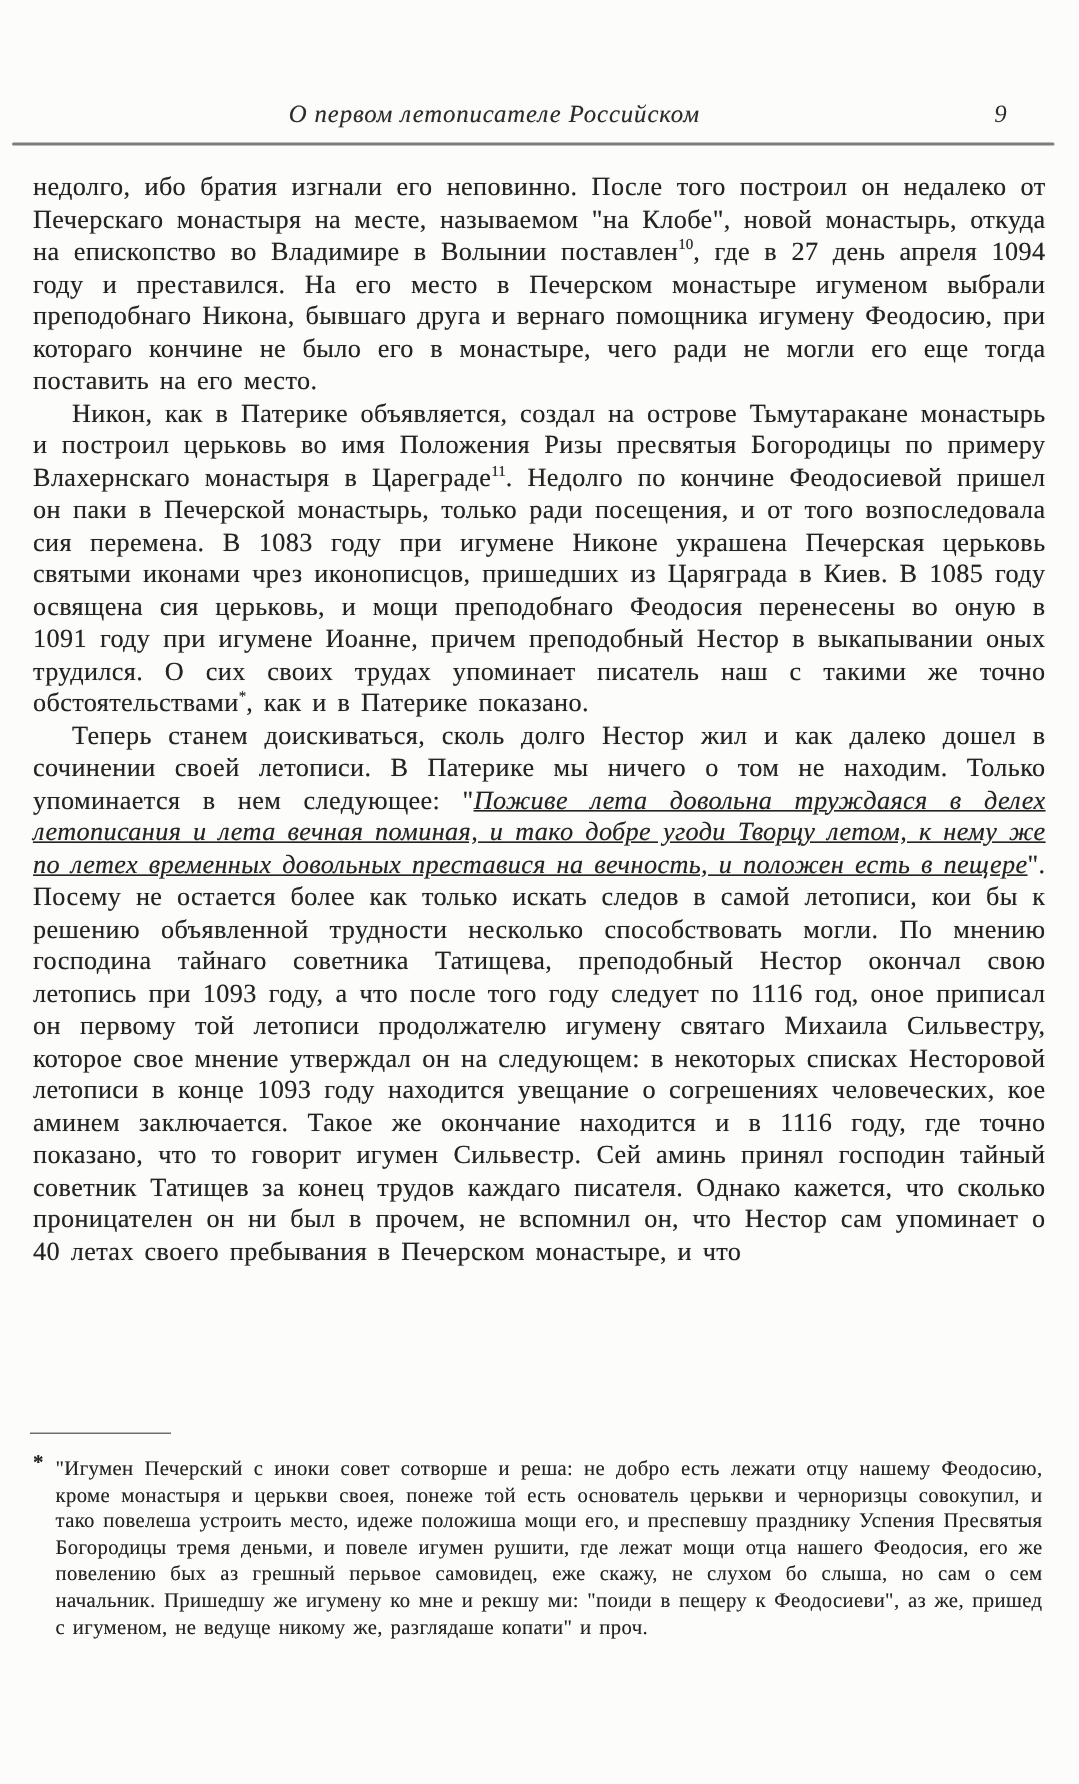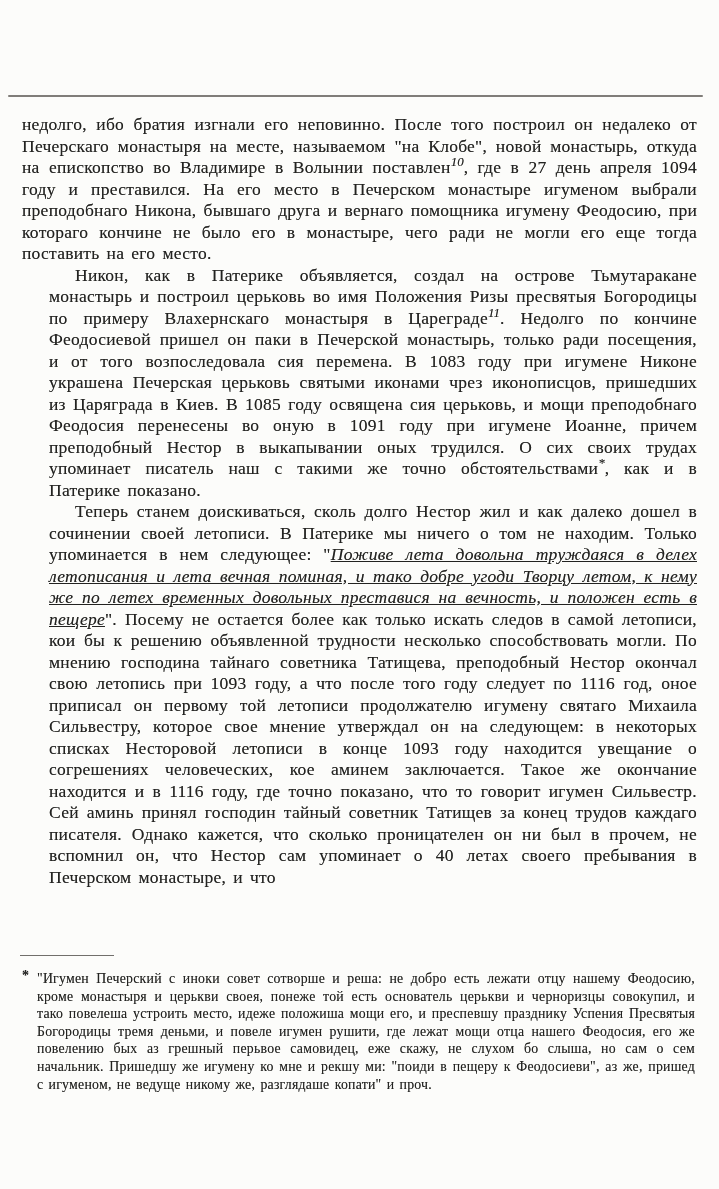--- a/index.html
+++ b/index.html
@@ -66,32 +66,30 @@
     letter-spacing: 0.25px;
     word-spacing: 2.5px;
     text-shadow: 0 0 0.5px rgba(35,35,33,0.5);
   }
   .body-text p {
     margin: 0;
     padding: 0;
   }
   .body-text p.indent {
     text-indent: 26px;
-    margin-left: 27px;
   }
   .it {
     font-style: italic;
     text-decoration: underline;
   }
   .sup {
-    font-size: 13px;
+    font-size: 10px;
     vertical-align: super;
     line-height: 0;
     letter-spacing: 0;
-    font-style: italic;
   }
   
   .footnote-sep {
     position: absolute;
     top: 955px;
     left: 20px;
     width: 94px;
     border-top: 1.7px solid #4d4b47;
     opacity: 0.8;
   }
@@ -114,20 +112,24 @@
     top: -3px;
     font-size: 14px;
     font-weight: bold;
   }
 </style>
 </head>
 <body>
 
 <div class="page">
 
+  <div class="header-row">
+    <span class="header-title">О первом летописателе Российском</span>
+    <span class="page-number">9</span>
+  </div>
   <div class="header-rule"></div>
 
   <main class="body-text">
       <p><span>недолго, ибо братия изгнали его неповинно. После того построил он недалеко от Печерскаго монастыря на месте, называемом "на Клобе", новой монастырь, откуда на епископство во Владимире в Волынии поставлен</span><span class="sup">10</span><span>, где в 27 день апреля 1094 году и преставился. На его место в Печерском монастыре игуменом выбрали преподобнаго Никона, бывшаго друга и вернаго помощника игумену Феодосию, при котораго кончине не было его в монастыре, чего ради не могли его еще тогда поставить на его место.</span></p>
       <p class="indent"><span>Никон, как в Патерике объявляется, создал на острове Тьмутаракане монастырь и построил церьковь во имя Положения Ризы пресвятыя Богородицы по примеру Влахернскаго монастыря в Цареграде</span><span class="sup">11</span><span>. Недолго по кончине Феодосиевой пришел он паки в Печерской монастырь, только ради посещения, и от того возпоследовала сия перемена. В 1083 году при игумене Никоне украшена Печерская церьковь святыми иконами чрез иконописцов, пришедших из Царяграда в Киев. В 1085 году освящена сия церьковь, и мощи преподобнаго Феодосия перенесены во оную в 1091 году при игумене Иоанне, причем преподобный Нестор в выкапывании оных трудился. О сих своих трудах упоминает писатель наш с такими же точно обстоятельствами</span><span class="sup">*</span><span>, как и в Патерике показано.</span></p>
       <p class="indent"><span>Теперь станем доискиваться, сколь долго Нестор жил и как далеко дошел в сочинении своей летописи. В Патерике мы ничего о том не находим. Только упоминается в нем следующее: "</span><span class="it">Поживе лета довольна труждаяся в делех летописания и лета вечная поминая, и тако добре угоди Творцу летом, к нему же по летех временных довольных преставися на вечность, и положен есть в пещере</span><span>". Посему не остается более как только искать следов в самой летописи, кои бы к решению объявленной трудности несколько способствовать могли. По мнению господина тайнаго советника Татищева, преподобный Нестор окончал свою летопись при 1093 году, а что после того году следует по 1116 год, оное приписал он первому той летописи продолжателю игумену святаго Михаила Сильвестру, которое свое мнение утверждал он на следующем: в некоторых списках Несторовой летописи в конце 1093 году находится увещание о согрешениях человеческих, кое аминем заключается. Такое же окончание находится и в 1116 году, где точно показано, что то говорит игумен Сильвестр. Сей аминь принял господин тайный советник Татищев за конец трудов каждаго писателя. Однако кажется, что сколько проницателен он ни был в прочем, не вспомнил он, что Нестор сам упоминает о 40 летах своего пребывания в Печерском монастыре, и что</span></p>
     </main>
 
   <div class="footnote-sep"></div>
 

